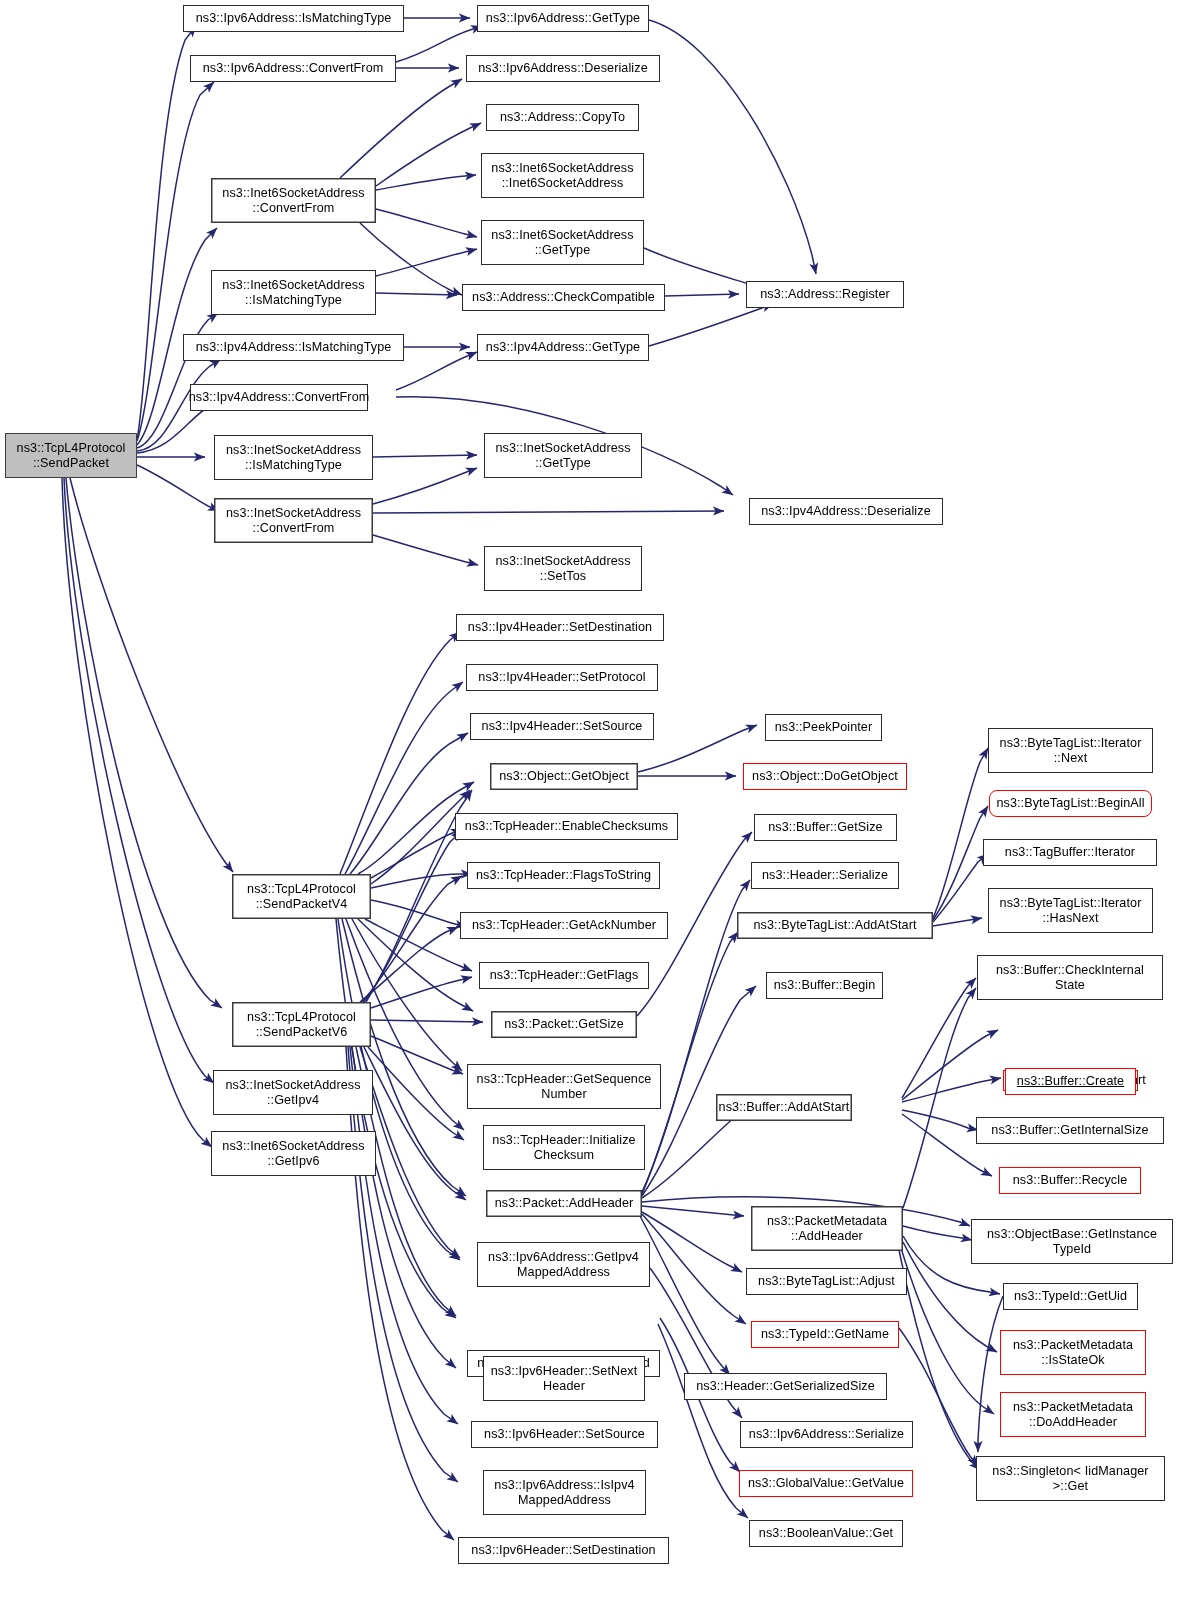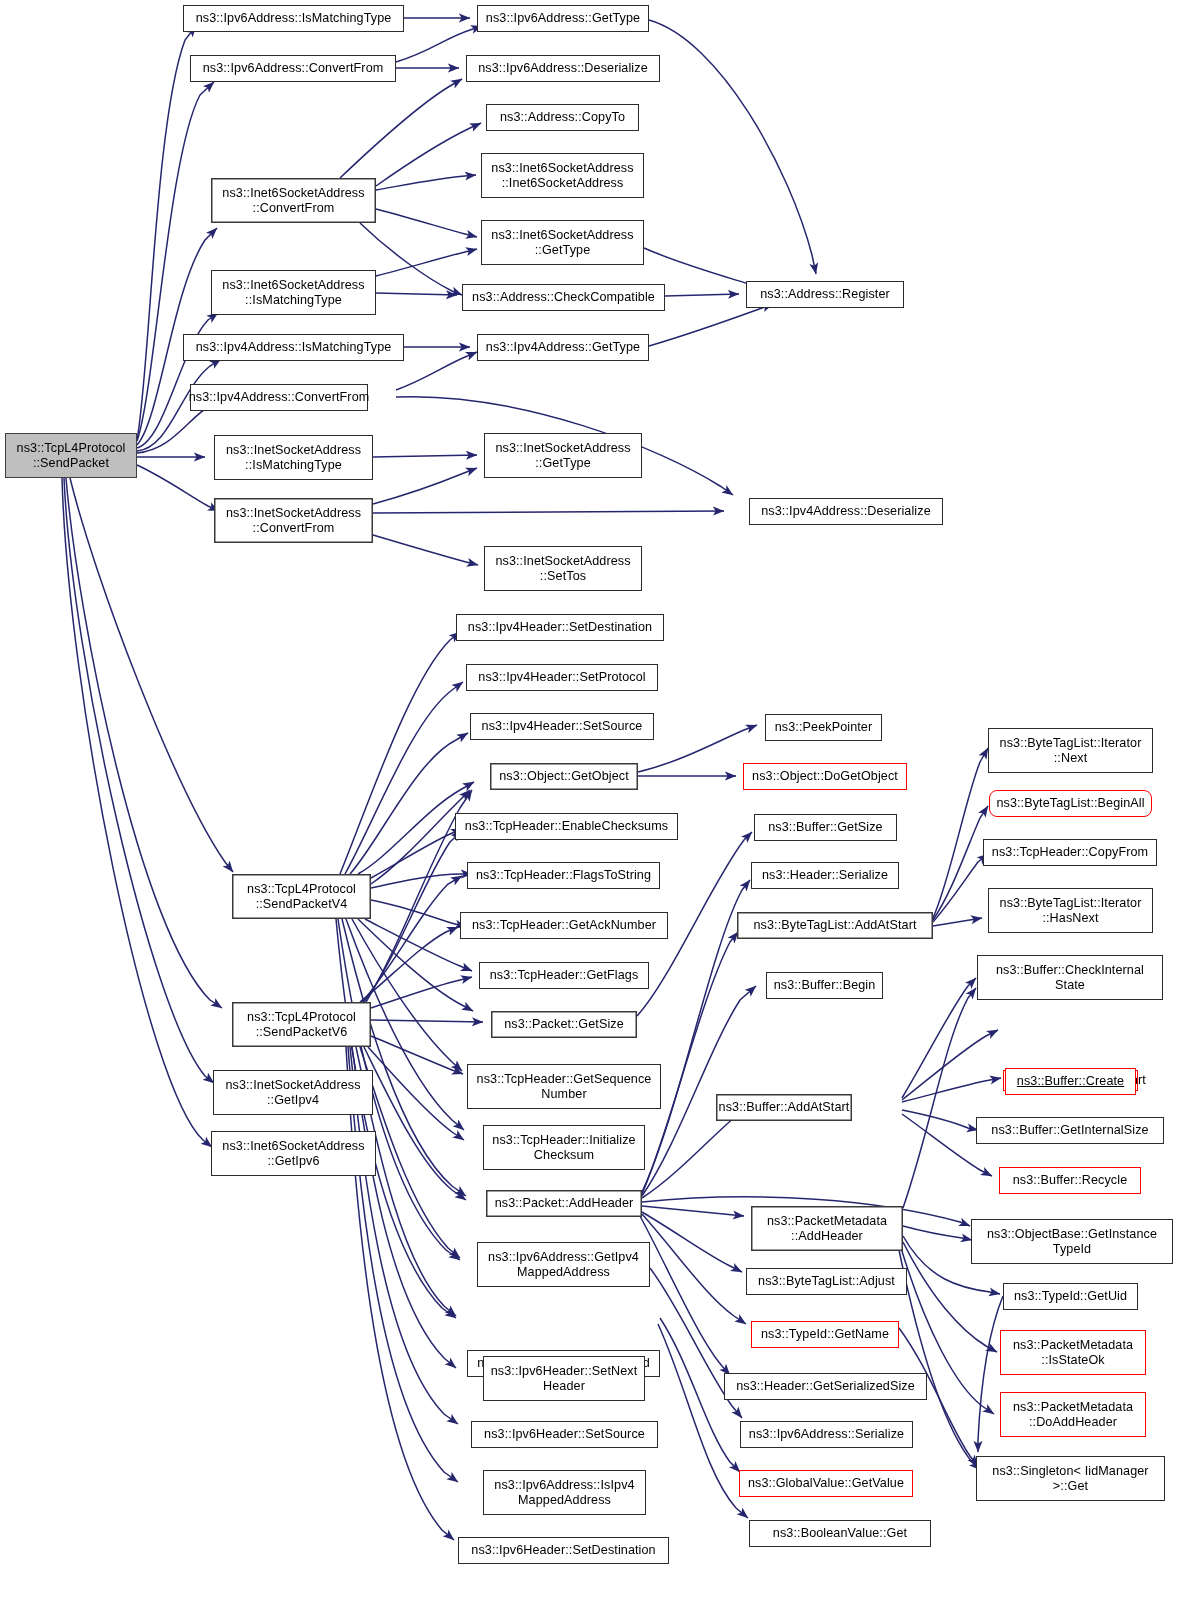--- a/index.html
+++ b/index.html
@@ -188,28 +188,28 @@
       <div class="node red" style="left: 743px; top: 763px; width: 164px; height: 27px;">ns3::Object::DoGetObject</div>
       <div class="node" style="left: 754px; top: 814px; width: 143px; height: 27px;">ns3::Buffer::GetSize</div>
       <div class="node" style="left: 751px; top: 862px; width: 148px; height: 27px;">ns3::Header::Serialize</div>
       <div class="node thick" style="left: 737px; top: 912px; width: 196px; height: 27px;">ns3::ByteTagList::AddAtStart</div>
       <div class="node" style="left: 766px; top: 972px; width: 117px; height: 27px;">ns3::Buffer::Begin</div>
       <div class="node thick" style="left: 716px; top: 1094px; width: 136px; height: 27px;">ns3::Buffer::AddAtStart</div>
       <div class="node thick" style="left: 751px; top: 1206px; width: 152px; height: 45px;">ns3::PacketMetadata
 ::AddHeader</div>
       <div class="node" style="left: 746px; top: 1268px; width: 161px; height: 27px;">ns3::ByteTagList::Adjust</div>
       <div class="node red" style="left: 751px; top: 1321px; width: 148px; height: 27px;">ns3::TypeId::GetName</div>
-      <div class="node" style="left: 724px; top: 1373px; width: 203px; height: 27px;">ns3::Header::GetSerializedSize</div>
+      <div class="node" style="left: 684px; top: 1373px; width: 203px; height: 27px;">ns3::Header::GetSerializedSize</div>
       <div class="node" style="left: 740px; top: 1421px; width: 173px; height: 27px;">ns3::Ipv6Address::Serialize</div>
       <div class="node red" style="left: 739px; top: 1470px; width: 174px; height: 27px;">ns3::GlobalValue::GetValue</div>
-      <div class="node" style="left: 749px; top: 1520px; width: 182px; height: 27px;">ns3::BooleanValue::Get</div>
+      <div class="node" style="left: 749px; top: 1520px; width: 154px; height: 27px;">ns3::BooleanValue::Get</div>
       <div class="node" style="left: 988px; top: 728px; width: 165px; height: 45px;">ns3::ByteTagList::Iterator
 ::Next</div>
       <div class="node red" style="left: 989px; top: 790px; width: 163px; height: 27px; border-radius: 8px;">ns3::ByteTagList::BeginAll</div>
-      <div class="node" style="left: 983px; top: 839px; width: 174px; height: 27px;">ns3::TcpHeader::CopyFrom</div>
+      <div class="node" style="left: 983px; top: 839px; width: 174px; height: 27px;">ns3::TagBuffer::Iterator</div>
       <div class="node" style="left: 988px; top: 888px; width: 165px; height: 45px;">ns3::ByteTagList::Iterator
 ::HasNext</div>
       <div class="node" style="left: 977px; top: 955px; width: 186px; height: 45px;">ns3::Buffer::CheckInternal
 State</div>
       <div class="node red" style="left: 1003px; top: 1070px; width: 135px; height: 21px; padding-left: 44px;">visualizer.core.start</div>
       <div class="node red" style="left: 1005px; top: 1068px; width: 131px; height: 27px; text-decoration: underline;">ns3::Buffer::Create</div>
       <div class="node" style="left: 976px; top: 1117px; width: 188px; height: 27px;">ns3::Buffer::GetInternalSize</div>
       <div class="node red" style="left: 999px; top: 1167px; width: 142px; height: 27px;">ns3::Buffer::Recycle</div>
       <div class="node" style="left: 971px; top: 1219px; width: 202px; height: 45px;">ns3::ObjectBase::GetInstance
 TypeId</div>

